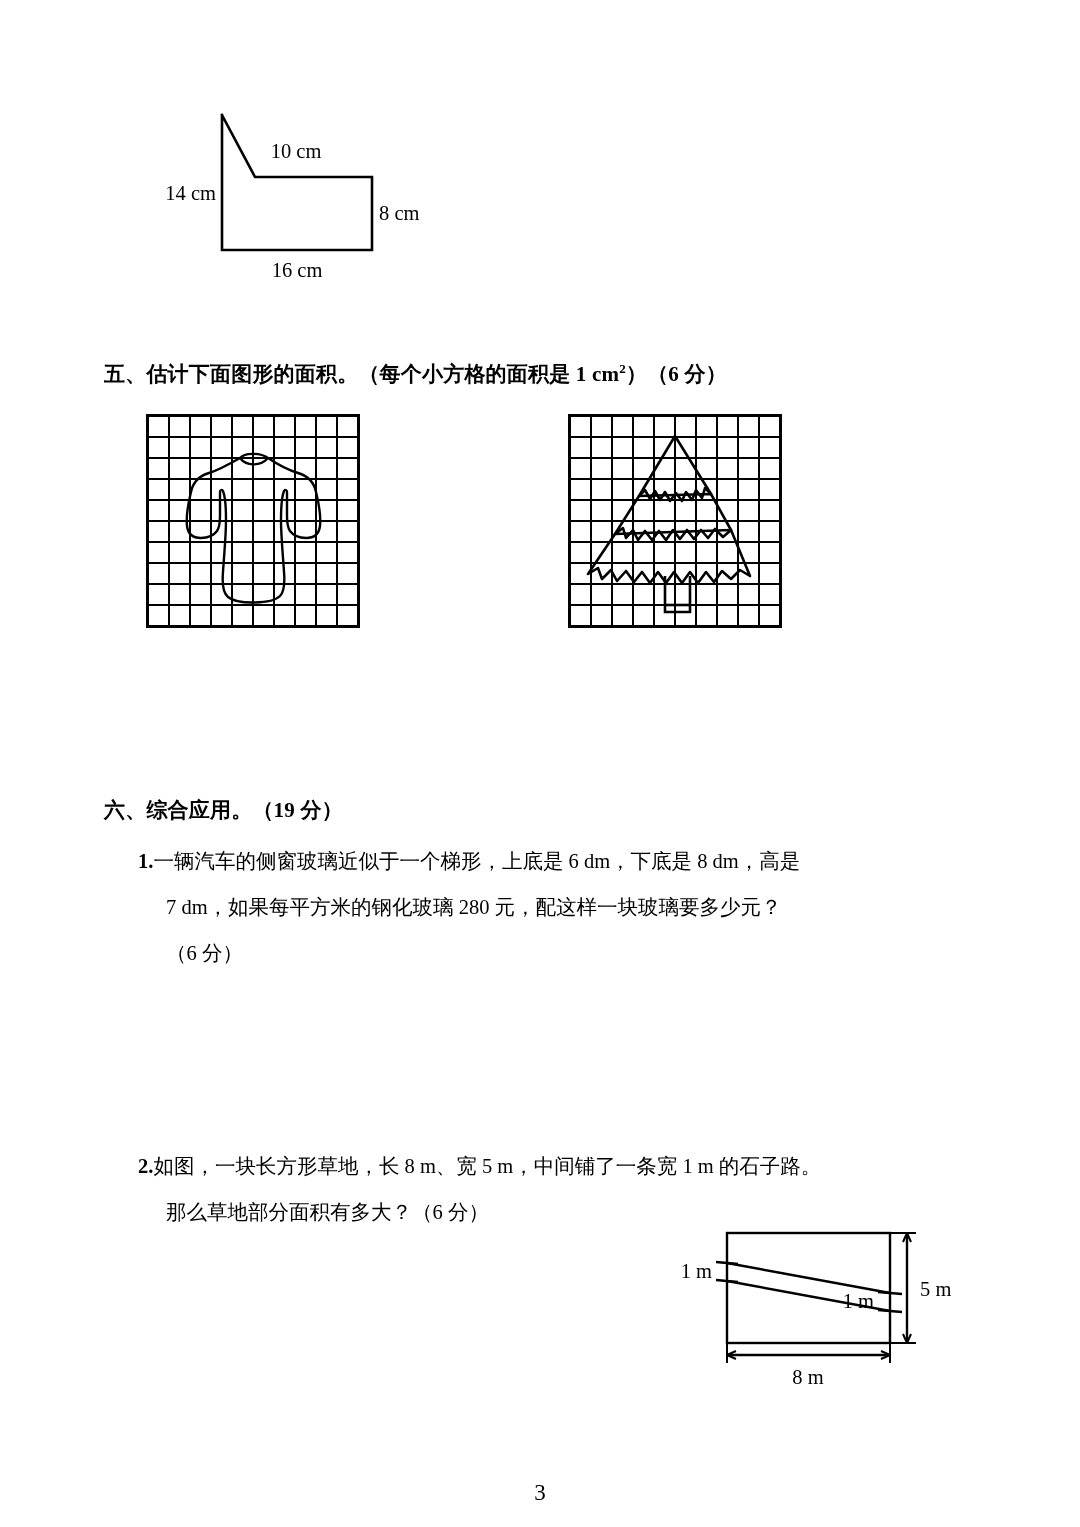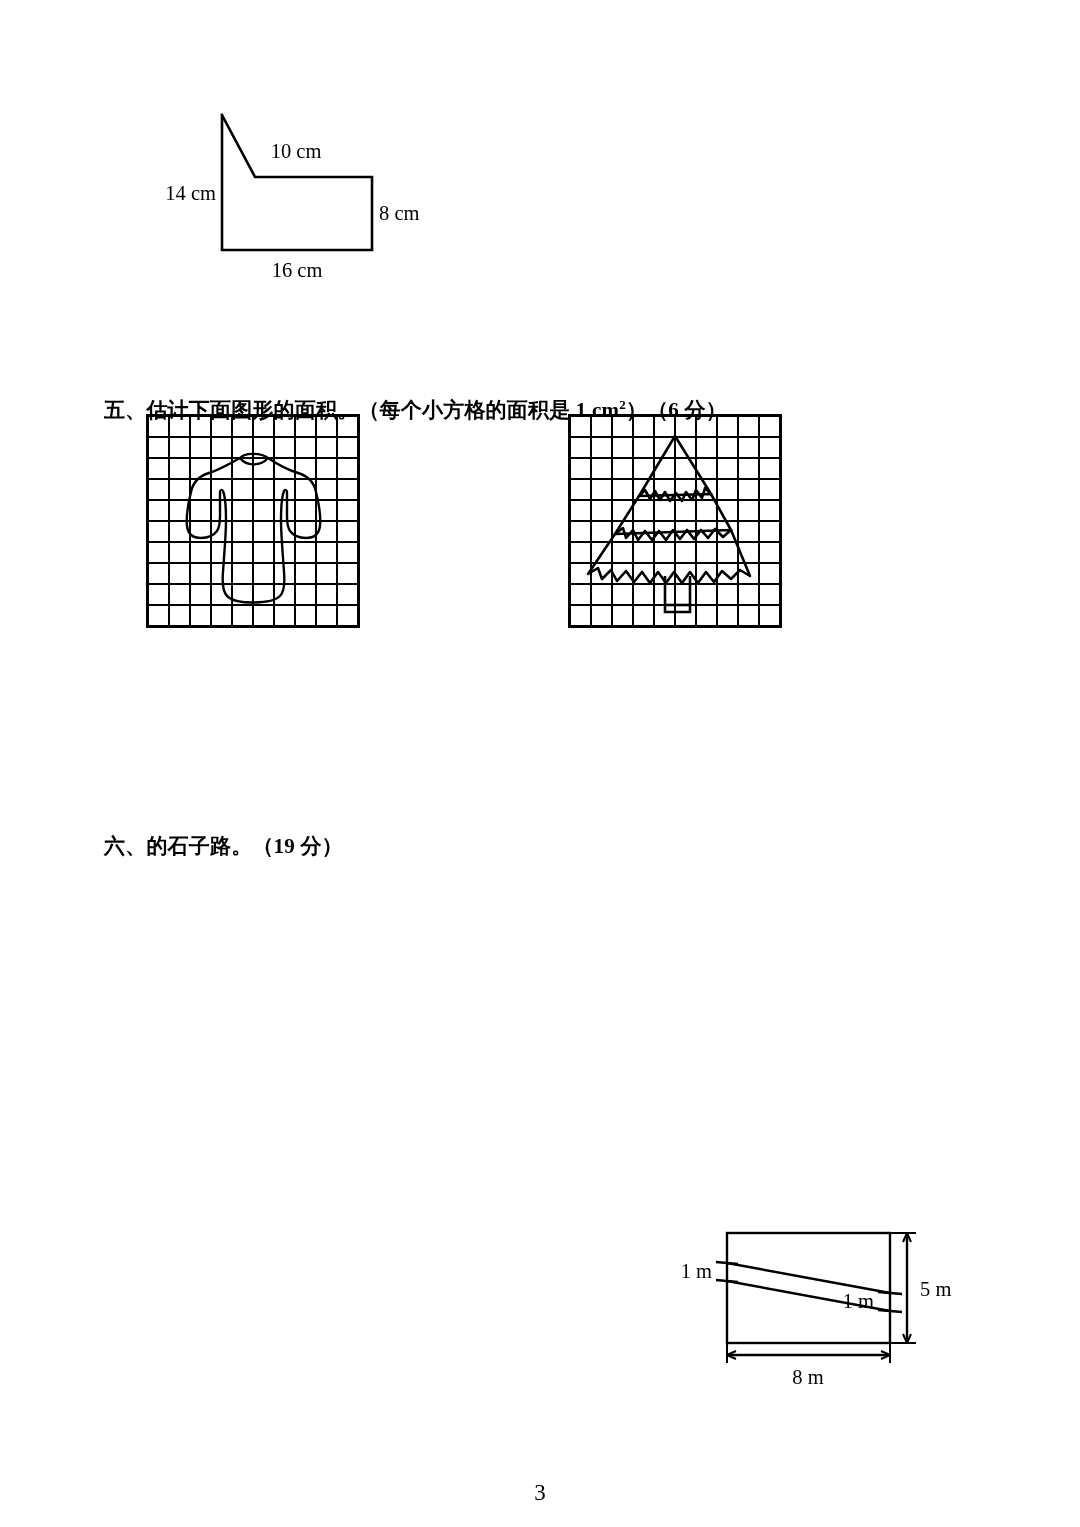--- a/index.html
+++ b/index.html
@@ -36,21 +36,20 @@
 
   
   .section-heading {
     position: absolute;
     font-family: "DejaVu Sans", "Liberation Sans", sans-serif;
     font-weight: 700;
     font-size: 21px;
     letter-spacing: 0.2px;
     white-space: nowrap;
     color: #000;
-    margin-top: 36px;
   }
   .section-heading .paren {
     font-family: "Liberation Serif", "DejaVu Serif", serif;
     font-weight: 700;
   }
   .heading-five { left: 104px; top: 360px; }
   .heading-six  { left: 104px; top: 796px; }
 
   .sup { font-size: 0.62em; vertical-align: super; }
 
@@ -191,24 +190,33 @@
                L 104,156 L 112,167 L 120,156 L 128,167 L 136,156
                L 144,166 L 152,155 L 161,163 L 170,154 L 180,160
                L 161,114 Z" fill="none" stroke="#000" stroke-width="2.6" stroke-linejoin="round"></path>
 
       <path d="M 95,160 L 95,196 L 120,196 L 120,160" fill="none" stroke="#000" stroke-width="2.6" stroke-linejoin="miter"></path>
       <path d="M 95,189 L 120,189" fill="none" stroke="#000" stroke-width="2.6"></path>
     </svg>
   </div>
 
   <div class="section-heading heading-six">
-    <span>六、的石子路。</span><span class="paren">（19 分）</span>
-  </div>
-
-
+    <span>六、综合应用。</span><span class="paren">（19 分）</span>
+  </div>
+
+  <div class="problem q1">
+    <span class="q-line"><span class="num">1.</span><span>一辆汽车的侧窗玻璃近似于一个梯形，上底是 6 dm，下底是 8 dm，高是</span></span>
+    <span class="q-line q-indent">7 dm，如果每平方米的钢化玻璃 280 元，配这样一块玻璃要多少元？</span>
+    <span class="q-line q-indent">（6 分）</span>
+  </div>
+
+  <div class="problem q2">
+    <span class="q-line"><span class="num">2.</span><span>如图，一块长方形草地，长 8 m、宽 5 m，中间铺了一条宽 1 m 的石子路。</span></span>
+    <span class="q-line q-indent">那么草地部分面积有多大？（6 分）</span>
+  </div>
 
   <div class="fig-grass">
     <svg width="320" height="180" viewBox="0 0 320 180" xmlns="http://www.w3.org/2000/svg">
       <g stroke="#000" fill="none" stroke-width="2.4">
 
         <rect x="61" y="18" width="163" height="110"></rect>
 
         <line x1="61" y1="48" x2="224" y2="78"></line>
         <line x1="61" y1="66" x2="224" y2="96"></line>
 

